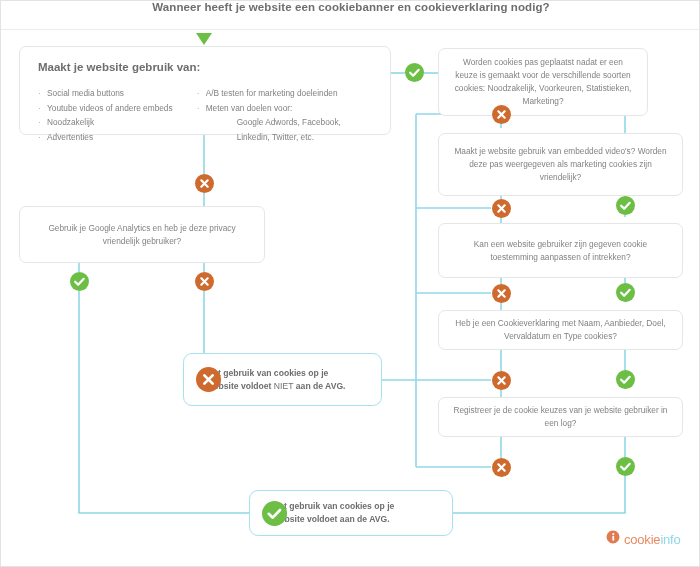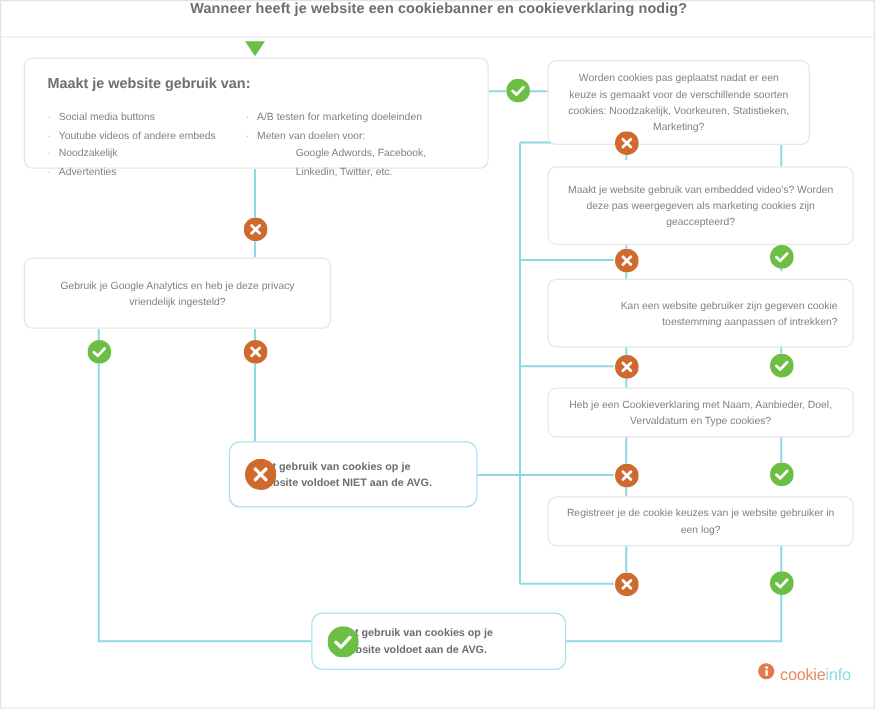--- a/index.html
+++ b/index.html
@@ -68,21 +68,21 @@
     align-items: center;
     padding-left: 12px;
   }
   .result-text {
     font-size: 8.6px;
     font-weight: bold;
     color: #6d6e70;
     line-height: 13px;
     margin-left: 11px;
   }
-  .result-text b { font-weight: bold; margin-top: 48px; }
+  .result-text b { font-weight: normal; margin-top: 48px; }
   .intro {
     position: absolute;
     background: #ffffff;
     border: 1px solid #e6e6e6;
     border-radius: 7px;
     box-sizing: border-box;
     padding: 14px 18px 10px 18px;
   }
   .intro h2 {
     margin: 0 0 13px 0;
@@ -215,27 +215,27 @@
       <ul>
         <li><span class="dot">·</span><span>A/B testen for marketing doeleinden</span></li>
         <li><span class="dot">·</span><span>Meten van doelen voor:</span>
           <span class="sub">Google Adwords, Facebook,</span>
           <span class="sub">Linkedin, Twitter, etc.</span>
         </li>
       </ul>
     </div>
   </div>
 
-  <div class="box q" style="left:18px; top:205px; width:246px; height:57px;">Gebruik je Google Analytics en heb je deze privacy vriendelijk ingesteld?</div>
+  <div class="box q" style="left:18px; top:205px; width:246px; height:57px;">Gebruik je Google Analytics en heb je deze privacy vriendelijk gebruiker?</div>
 
   <div class="box q" style="left:437px; top:47px; width:210px; height:68px;">Worden cookies pas geplaatst nadat er een keuze is gemaakt voor de verschillende soorten cookies: Noodzakelijk, Voorkeuren, Statistieken, Marketing?</div>
 
-  <div class="box q" style="left:437px; top:132px; width:245px; height:63px;">Maakt je website gebruik van embedded video's? Worden deze pas weergegeven als marketing cookies zijn geaccepteerd?</div>
-
-  <div class="box q" style="left:437px; top:222px; width:245px; height:55px;text-align:right;">Kan een website gebruiker zijn gegeven cookie toestemming aanpassen of intrekken?</div>
+  <div class="box q" style="left:437px; top:132px; width:245px; height:63px;">Maakt je website gebruik van embedded video's? Worden deze pas weergegeven als marketing cookies zijn vriendelijk?</div>
+
+  <div class="box q" style="left:437px; top:222px; width:245px; height:55px;">Kan een website gebruiker zijn gegeven cookie toestemming aanpassen of intrekken?</div>
 
   <div class="box q" style="left:437px; top:309px; width:245px; height:40px;">Heb je een Cookieverklaring met Naam, Aanbieder, Doel, Vervaldatum en Type cookies?</div>
 
   <div class="box q" style="left:437px; top:396px; width:245px; height:40px;">Registreer je de cookie keuzes van je website gebruiker in een log?</div>
 
   <div class="box result" style="left:182px; top:352px; width:199px; height:53px;">
     <span class="marker big">
       <svg width="25" height="25" viewBox="0 0 24 24">
         <circle cx="12" cy="12" r="12" fill="#cf6a2e"></circle>
         <path d="M8 8 L16 16 M16 8 L8 16" stroke="#ffffff" stroke-width="2.6" stroke-linecap="round"></path>

